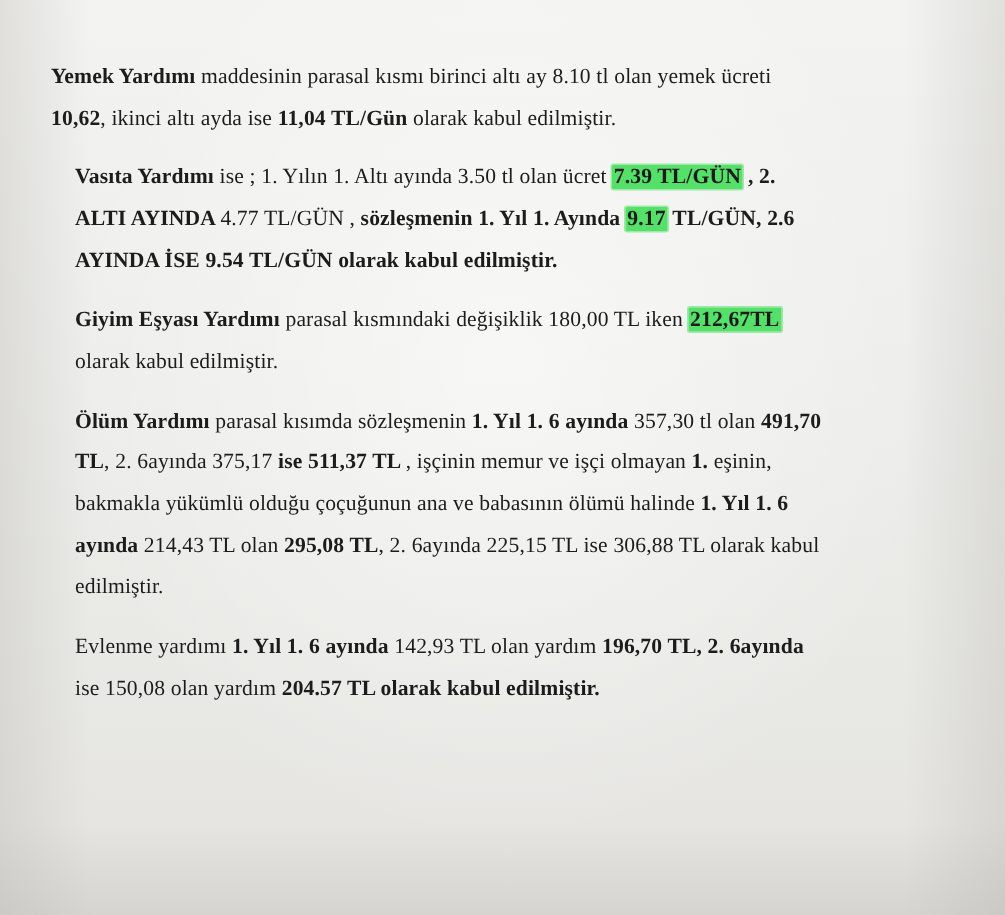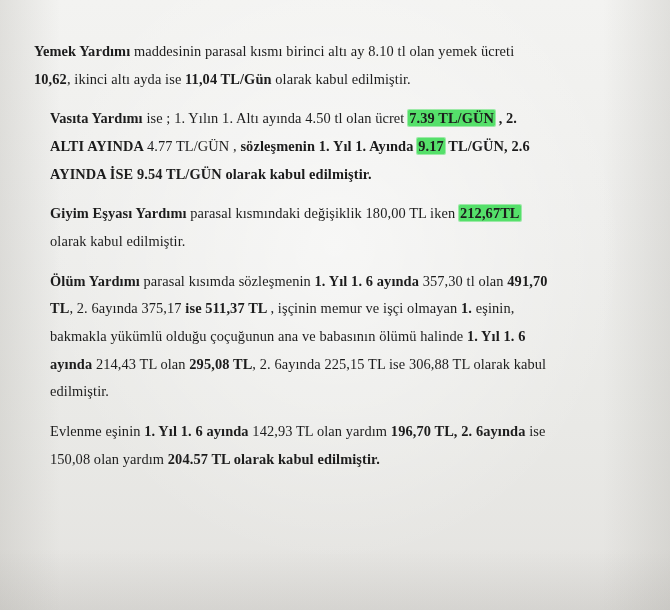--- a/index.html
+++ b/index.html
@@ -58,18 +58,18 @@
     border-radius: 1px;
     padding: 0 1px;
   }
 </style>
 </head>
 <body>
 
 <div id="page">
   <div class="doc" id="doc-body">
       <p class="para"><span class="b">Yemek Yardımı </span><span>maddesinin parasal kısmı birinci altı ay 8.10 tl olan yemek ücreti </span><span class="b">10,62</span><span>, ikinci altı ayda ise </span><span class="b">11,04 TL/Gün </span><span>olarak kabul edilmiştir.</span></p>
-      <p class="para ind"><span class="b">Vasıta Yardımı </span><span>ise ; 1. Yılın 1. Altı ayında 4.50 tl olan ücret </span><span class="b hl">7.39 TL/GÜN</span><span class="b"> , 2. ALTI AYINDA </span><span>4.77 TL/GÜN , </span><span class="b">sözleşmenin 1. Yıl 1. Ayında </span><span class="b hl">9.17</span><span class="b"> TL/GÜN, 2.6 AYINDA İSE 9.54 TL/GÜN olarak kabul edilmiştir.</span></p>
+      <p class="para ind"><span class="b">Vasıta Yardımı </span><span>ise ; 1. Yılın 1. Altı ayında 3.50 tl olan ücret </span><span class="b hl">7.39 TL/GÜN</span><span class="b"> , 2. ALTI AYINDA </span><span>4.77 TL/GÜN , </span><span class="b">sözleşmenin 1. Yıl 1. Ayında </span><span class="b hl">9.17</span><span class="b"> TL/GÜN, 2.6 AYINDA İSE 9.54 TL/GÜN olarak kabul edilmiştir.</span></p>
       <p class="para ind"><span class="b">Giyim  Eşyası  Yardımı </span><span>parasal kısmındaki değişiklik 180,00 TL iken </span><span class="b hl">212,67TL</span><span> olarak kabul edilmiştir.</span></p>
       <p class="para ind"><span class="b">Ölüm Yardımı </span><span>parasal kısımda sözleşmenin </span><span class="b">1. Yıl 1. 6 ayında </span><span>357,30 tl olan </span><span class="b">491,70 TL</span><span>, 2. 6ayında 375,17 </span><span class="b">ise 511,37 TL </span><span>, işçinin memur ve işçi olmayan </span><span class="b">1. </span><span>eşinin, bakmakla yükümlü olduğu çoçuğunun ana ve babasının ölümü halinde </span><span class="b">1. Yıl 1. 6 ayında </span><span>214,43 TL olan </span><span class="b">295,08 TL</span><span>, 2. 6ayında 225,15 TL ise 306,88 TL olarak kabul edilmiştir.</span></p>
-      <p class="para ind"><span>Evlenme eşinin </span><span class="b">1. Yıl 1. 6 ayında </span><span>142,93 TL olan yardım </span><span class="b">196,70 TL, 2. 6ayında </span><span>ise 150,08 olan yardım </span><span class="b">204.57 TL olarak kabul edilmiştir.</span></p>
+      <p class="para ind"><span>Evlenme yardımı </span><span class="b">1. Yıl 1. 6 ayında </span><span>142,93 TL olan yardım </span><span class="b">196,70 TL, 2. 6ayında </span><span>ise 150,08 olan yardım </span><span class="b">204.57 TL olarak kabul edilmiştir.</span></p>
     </div>
 </div>
 
 </body></html>

